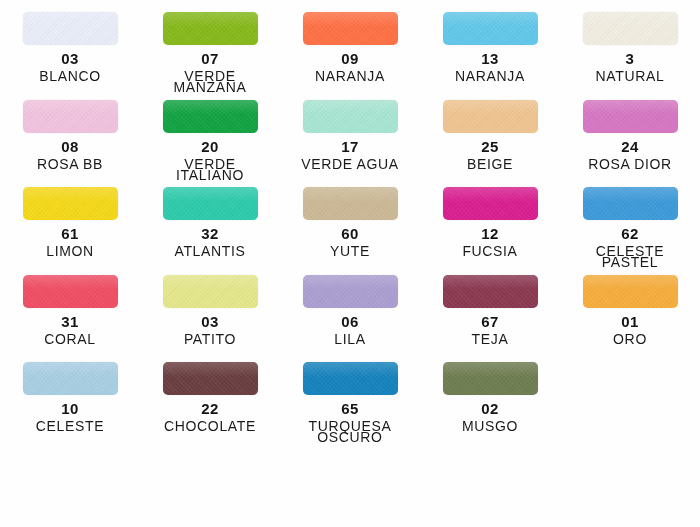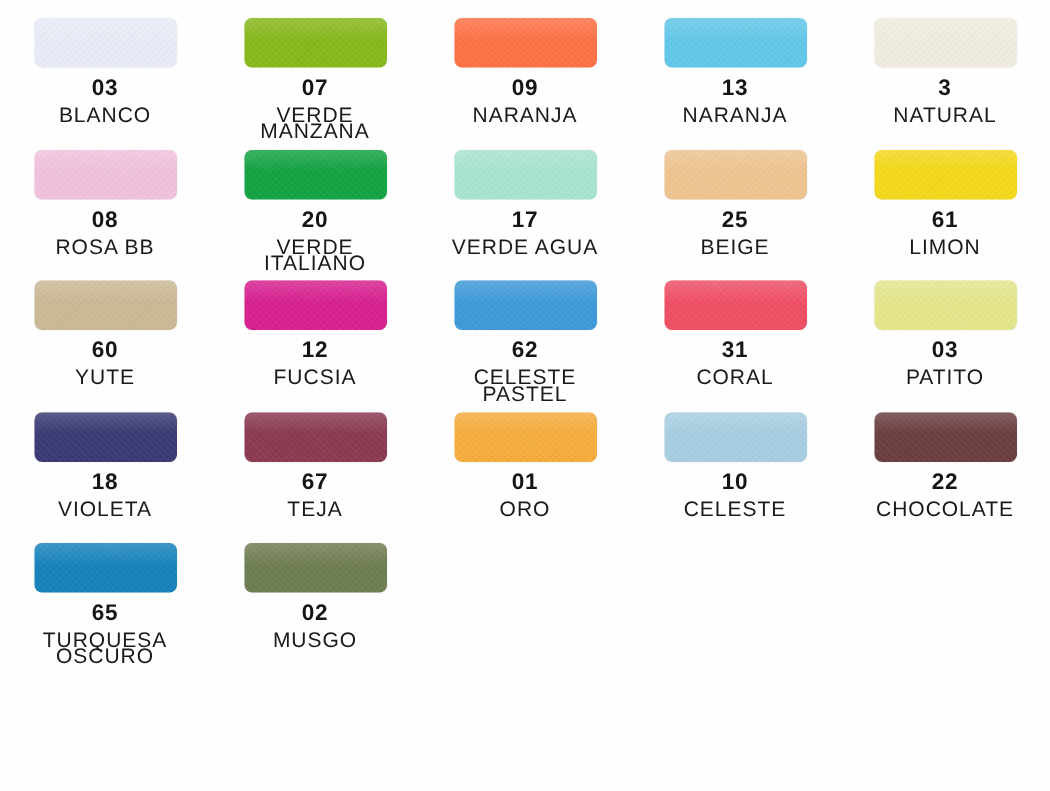--- a/index.html
+++ b/index.html
@@ -148,27 +148,41 @@
         <div class="label">VERDE AGUA</div>
       </div>
       <div class="cell">
         <div class="swatch" style="background: rgb(238, 196, 145);">
           <div class="swatch-hl"></div>
         </div>
         <div class="code">25</div>
         <div class="label">BEIGE</div>
       </div>
       <div class="cell">
+        <div class="swatch" style="background: rgb(213, 119, 194);">
+          <div class="swatch-hl"></div>
+        </div>
+        <div class="code">24</div>
+        <div class="label">ROSA DIOR</div>
+      </div>
+      <div class="cell">
         <div class="swatch" style="background: rgb(244, 216, 27);">
           <div class="swatch-hl"></div>
         </div>
         <div class="code">61</div>
         <div class="label">LIMON</div>
       </div>
       <div class="cell">
+        <div class="swatch" style="background: rgb(46, 202, 171);">
+          <div class="swatch-hl"></div>
+        </div>
+        <div class="code">32</div>
+        <div class="label">ATLANTIS</div>
+      </div>
+      <div class="cell">
         <div class="swatch" style="background: rgb(203, 185, 150);">
           <div class="swatch-hl"></div>
         </div>
         <div class="code">60</div>
         <div class="label">YUTE</div>
       </div>
       <div class="cell">
         <div class="swatch" style="background: rgb(216, 32, 144);">
           <div class="swatch-hl"></div>
         </div>
@@ -190,25 +204,25 @@
         <div class="label">CORAL</div>
       </div>
       <div class="cell">
         <div class="swatch" style="background: rgb(228, 230, 140);">
           <div class="swatch-hl"></div>
         </div>
         <div class="code">03</div>
         <div class="label">PATITO</div>
       </div>
       <div class="cell">
-        <div class="swatch" style="background: rgb(59, 58, 116);">
-          <div class="swatch-hl"></div>
-        </div>
-        <div class="code">18</div>
-        <div class="label">VIOLETA</div>
+        <div class="swatch" style="background: rgb(171, 158, 208);">
+          <div class="swatch-hl"></div>
+        </div>
+        <div class="code">06</div>
+        <div class="label">LILA</div>
       </div>
       <div class="cell">
         <div class="swatch" style="background: rgb(139, 58, 82);">
           <div class="swatch-hl"></div>
         </div>
         <div class="code">67</div>
         <div class="label">TEJA</div>
       </div>
       <div class="cell">
         <div class="swatch" style="background: rgb(245, 173, 62);">

